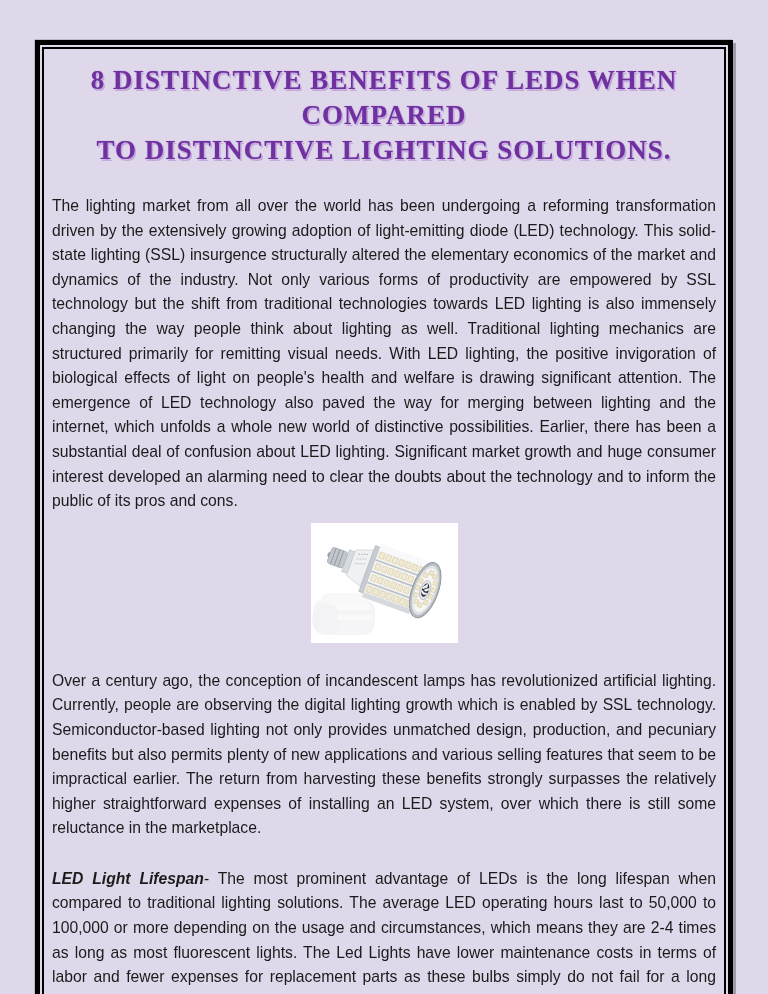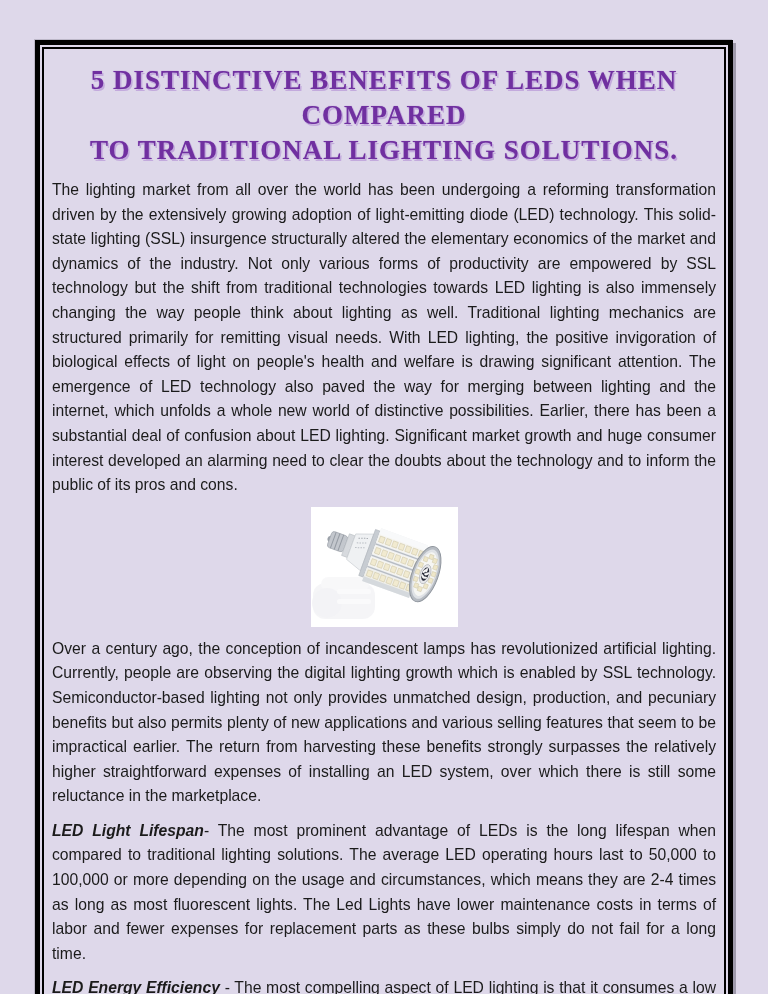--- a/index.html
+++ b/index.html
@@ -36,43 +36,43 @@
     font-family:"Liberation Serif","DejaVu Serif",serif;
     font-weight:700;
     font-size:27px;
     line-height:35px;
     letter-spacing:1px;
     color:var(--title);
     text-shadow:1.5px 1.5px 0 #c3aadd, 0 0 1px #9a6cc4;
   }
   .title-line{display:block;}
   .para{
-    margin:10px 0 9px 0;
+    margin:26px 0 9px 0;
     text-align:justify;
     font-size:15.7px;
     line-height:24.6px;
     color:var(--body_text);
   }
   .para .lead{font-weight:700;font-style:italic;}
   .figure{
     text-align:center;
     margin:6px 0 6px 0;
     line-height:0;
   }
   .figure svg{display:inline-block;}
 </style>
 </head>
 <body>
 
 <div class="doc-frame">
   <div class="doc-frame-inner">
 
     <h1 class="title">
-      <span class="title-line">5 DISTINCTIVE BENEFITS OF LEDS WHEN COMPARED</span>
-      <span class="title-line">TO TRADITIONAL LIGHTING SOLUTIONS.</span>
+      <span class="title-line">8 DISTINCTIVE BENEFITS OF LEDS WHEN COMPARED</span>
+      <span class="title-line">TO DISTINCTIVE LIGHTING SOLUTIONS.</span>
     </h1>
 
     <p class="para">The lighting market from all over the world has been undergoing a reforming transformation driven by the extensively growing adoption of light-emitting diode (LED) technology. This solid-state lighting (SSL) insurgence structurally altered the elementary economics of the market and dynamics of the industry. Not only various forms of productivity are empowered by SSL technology but the shift from traditional technologies towards LED lighting is also immensely changing the way people think about lighting as well. Traditional lighting mechanics are structured primarily for remitting visual needs. With LED lighting, the positive invigoration of biological effects of light on people's health and welfare is drawing significant attention. The emergence of LED technology also paved the way for merging between lighting and the internet, which unfolds a whole new world of distinctive possibilities. Earlier, there has been a substantial deal of confusion about LED lighting. Significant market growth and huge consumer interest developed an alarming need to clear the doubts about the technology and to inform the public of its pros and cons.</p>
 
     <div class="figure">
       <svg width="147" height="120" viewBox="0 0 147 120" xmlns="http://www.w3.org/2000/svg" role="img">
 
         <rect x="0" y="0" width="147" height="120" fill="#ffffff"></rect>
 
         <g opacity="0.5">

